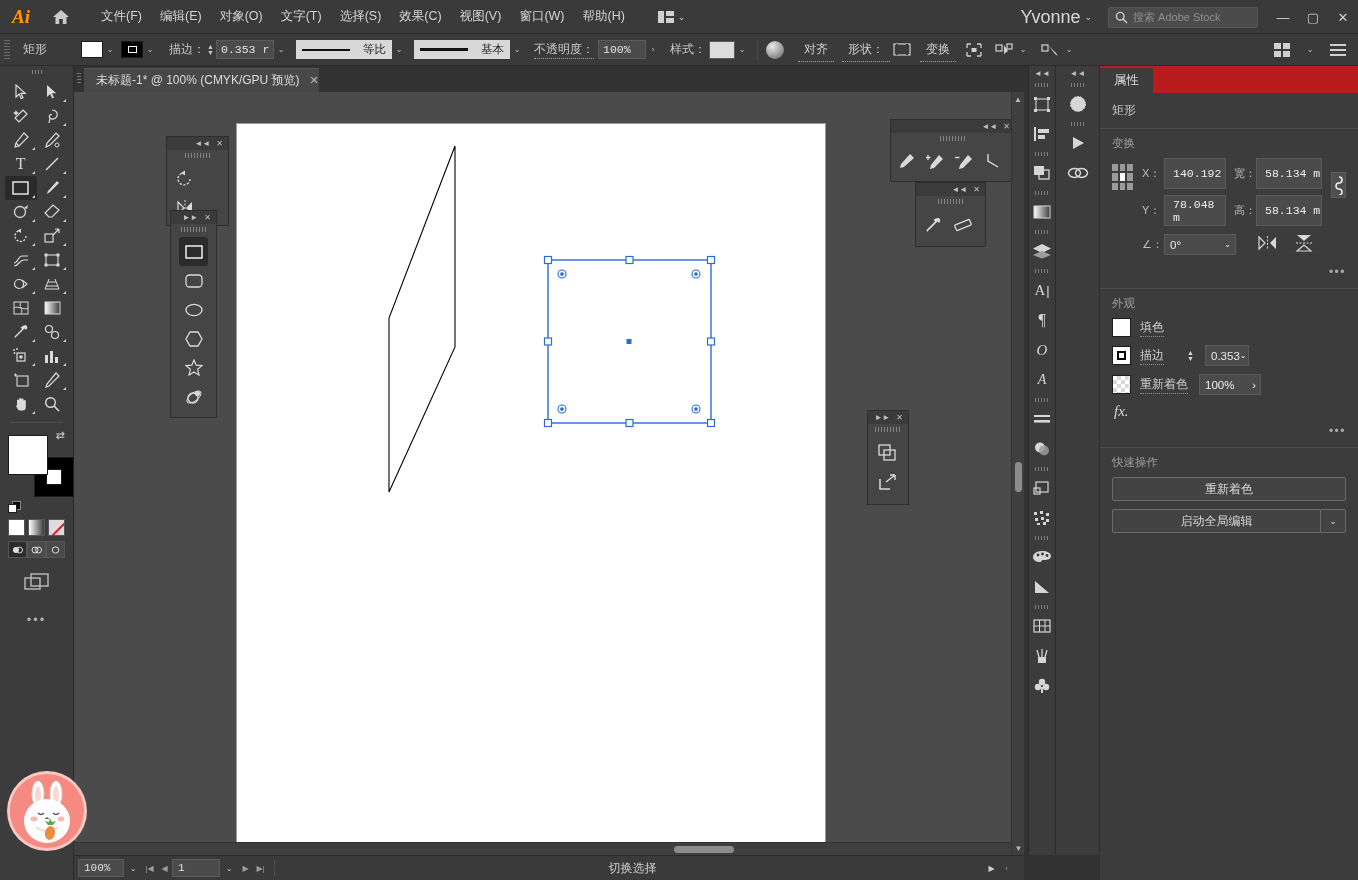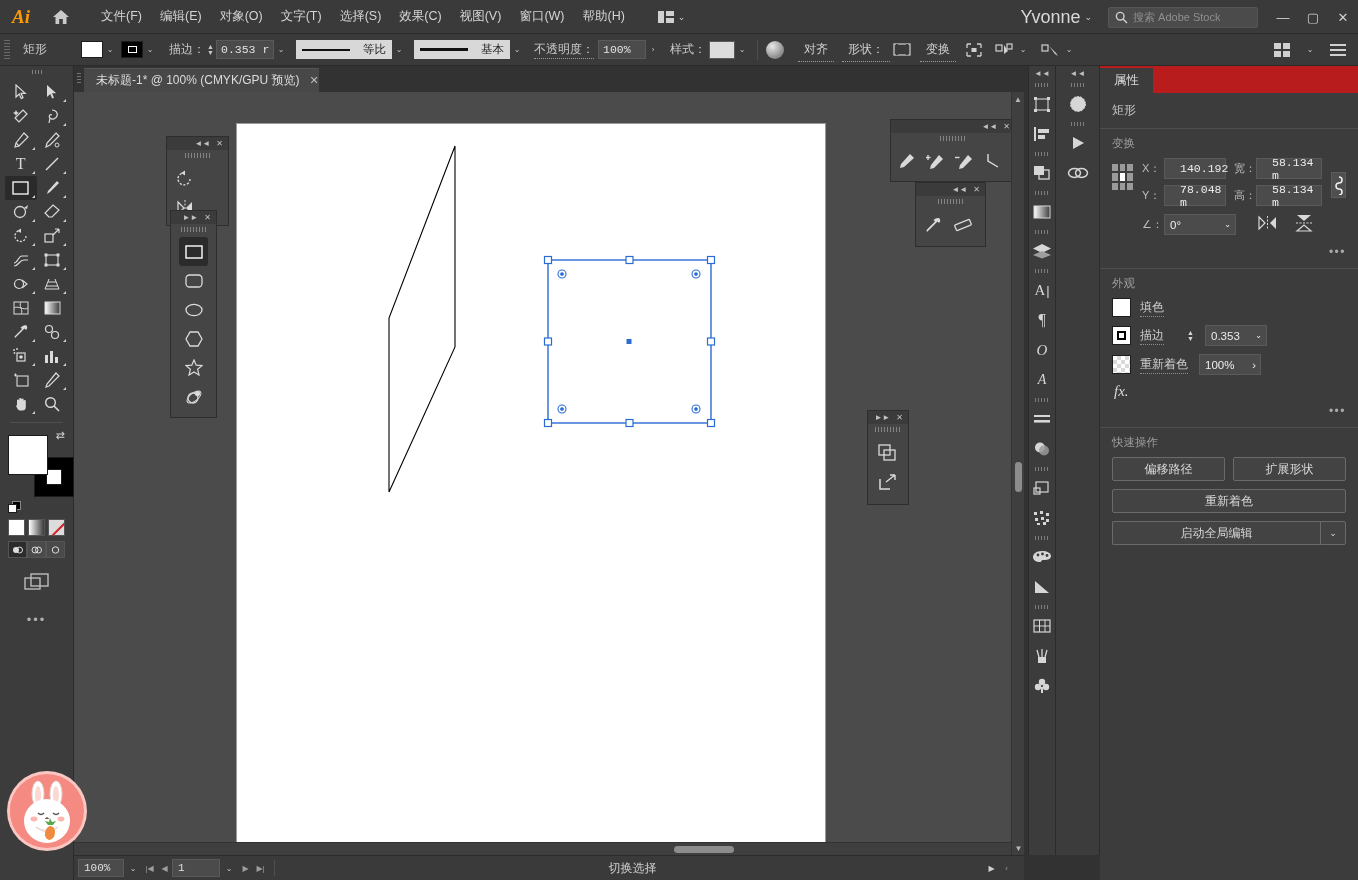--- a/index.html
+++ b/index.html
@@ -191,22 +191,22 @@
   .pp-section{ padding:7px 12px 9px 12px; border-bottom:1px solid #4e4e4e; }
   .pp-title{ font-size:11.5px; color:#9e9e9e; margin-bottom:7px; }
   .pp-objtype{ font-size:12px;color:#c3c3c3; padding:9px 12px 9px 12px;
                border-bottom:1px solid #4e4e4e; }
   .ref-grid{ width:26px;height:26px; display:grid;grid-template-columns:repeat(3,1fr);
              grid-template-rows:repeat(3,1fr); gap:2px; }
   .ref-grid i{ background:#9a9a9a; display:block; }
   .ref-grid i.ctr{ background:#fff; }
   .xf-row{ display:flex;align-items:center;gap:8px;margin-bottom:6px; }
   .fl{ font-size:11px;color:#bdbdbd;width:14px;text-align:right; }
-  .pfield{ background:#4b4b4b;border:1px solid #5a5a5a;height:21px;width:62px;
-           display:flex;align-items:center;padding-left:15px;
+  .pfield{ background:#4b4b4b;border:1px solid #5a5a5a;height:31px;width:62px;
+           display:flex;align-items:center;padding-left:8px;
            font-size:11.5px;color:#ececec;font-family:"Liberation Mono",monospace;}
   .pfield.wide{ width:66px; }
   .link-btn{ width:18px;height:26px;background:#4f4f4f;border:1px solid #5c5c5c;
              display:flex;align-items:center;justify-content:center;color:#e0e0e0;
              font-size:13px;}
   .selfield{ background:#4b4b4b;border:1px solid #5a5a5a;height:21px;width:72px;
              display:flex;align-items:center;justify-content:space-between;
              padding:0 4px 0 5px;font-size:11.5px;color:#ececec; }
   .pp-more{ text-align:right;color:#a8a8a8;letter-spacing:1.5px;font-size:12px;margin-top:4px;}
   .ap-row{ display:flex;align-items:center;gap:9px;margin-bottom:8px; }
@@ -1113,43 +1113,39 @@
       </div>
       <div class="ap-row">
         <div class="ap-sw stroke">
             <i></i>
           </div>
         <span class="ap-label">描边</span>
         <div class="stepper" style="color:#d8d8d8;margin-left:12px">
             <span>▲</span>
             <span>▼</span>
           </div>
-        <div class="selfield" style="width:62px">
+        <div class="selfield" style="width:44px">
           <span>0.353</span>
           <span style="font-size:8px">⌄</span>
         </div>
       </div>
       <div class="ap-row">
         <div class="ap-sw opacity"></div>
         <span class="ap-label">重新着色</span>
         <div class="selfield" style="width:62px;margin-left:2px">
           <span>100%</span>
           <span style="font-size:11px">›</span>
         </div>
       </div>
       <div style="font-family:'Liberation Serif',serif;font-style:italic;font-size:15px;color:#d8d8d8;margin:2px 0 0 2px">fx.</div>
       <div class="pp-more">•••</div>
     </div>
 
     <div class="pp-section" style="border-bottom:none">
       <div class="pp-title">快速操作</div>
-      <div class="qa-grid2">
-        <div class="qa-btn">偏移路径</div>
-        <div class="qa-btn">扩展形状</div>
-      </div>
       <div style="margin-bottom:8px">
           <div class="qa-btn">重新着色</div>
         </div>
       <div class="qa-split">
         <div class="qa-btn">启动全局编辑</div>
         <div class="qa-caret">⌄</div>
       </div>
     </div>
   </div>
 

